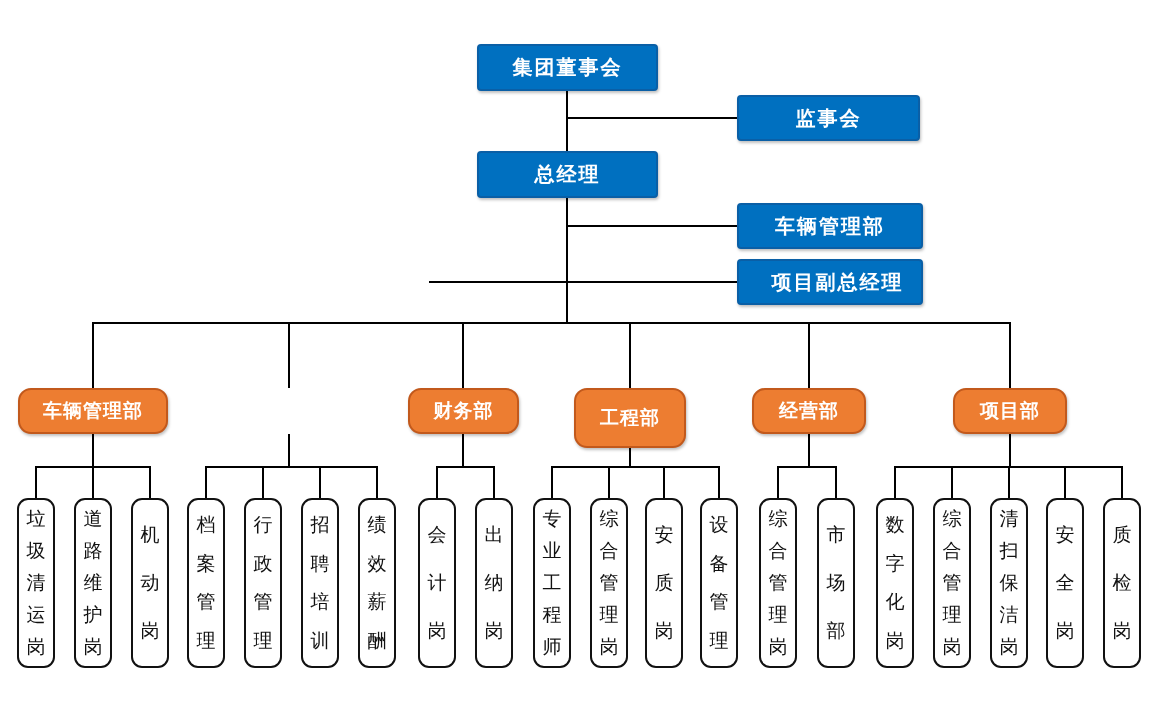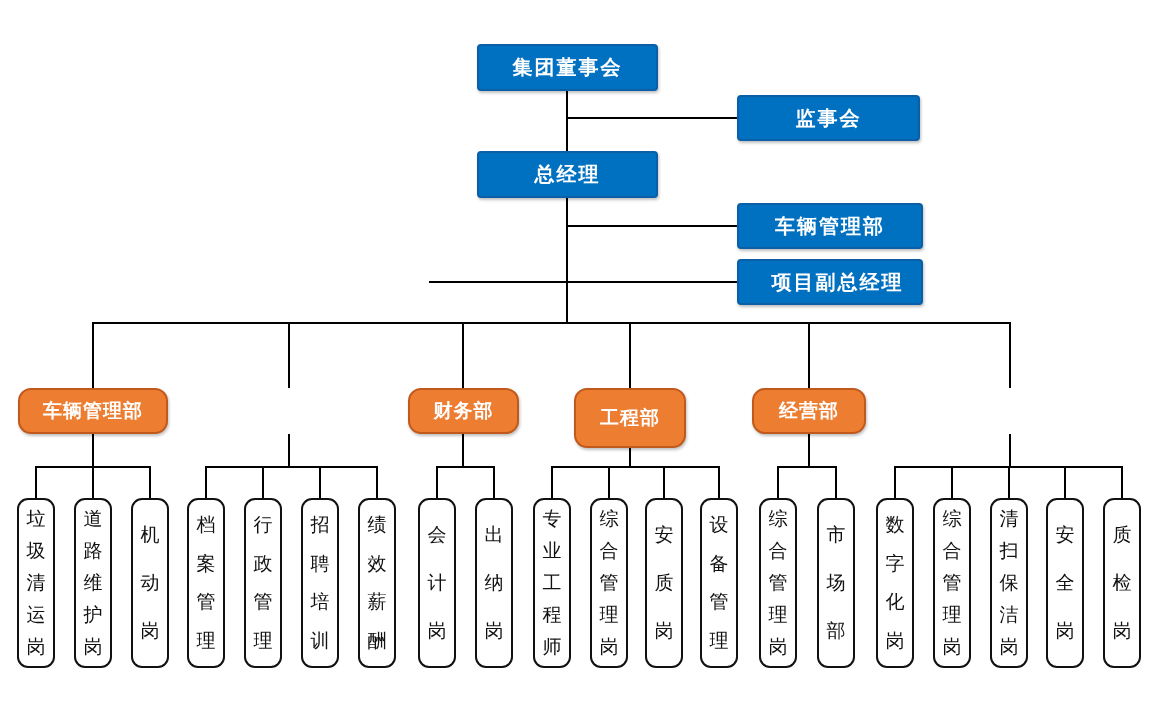--- a/index.html
+++ b/index.html
@@ -136,20 +136,23 @@
   </div>
   <div class="box orange" style="left:408px;top:388px;width:111px;height:46px;">
     <span>财务部</span>
   </div>
   <div class="box orange" style="left:574px;top:388px;width:112px;height:60px;">
     <span>工程部</span>
   </div>
   <div class="box orange" style="left:752px;top:388px;width:114px;height:46px;">
     <span>经营部</span>
   </div>
+  <div class="box orange" style="left:953px;top:388px;width:114px;height:46px;">
+    <span>项目部</span>
+  </div>
 
   <div class="box pos" style="left:17px;">
     <span class="vtext">
         <span>垃</span>
         <span>圾</span>
         <span>清</span>
         <span>运</span>
         <span>岗</span>
       </span>
   </div>

